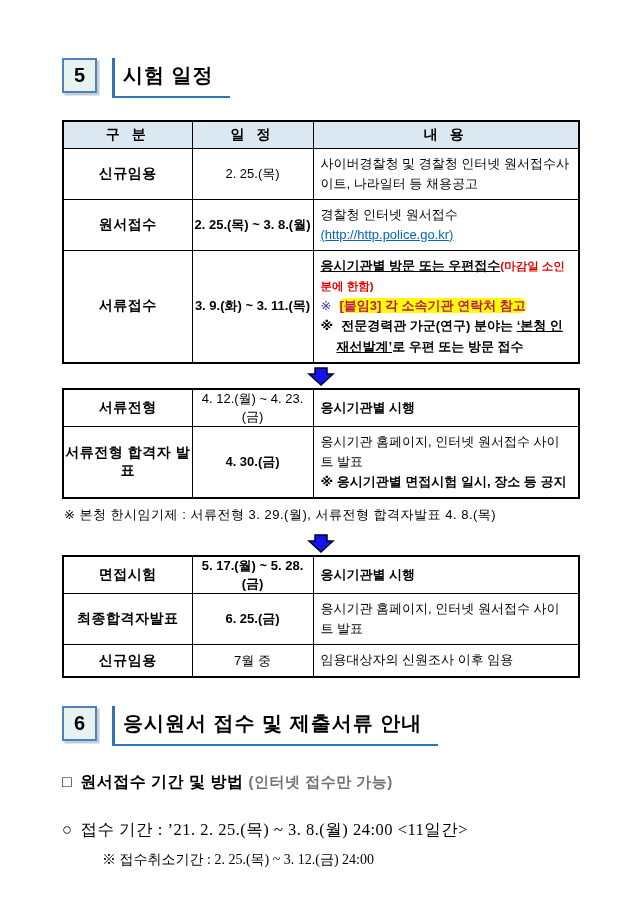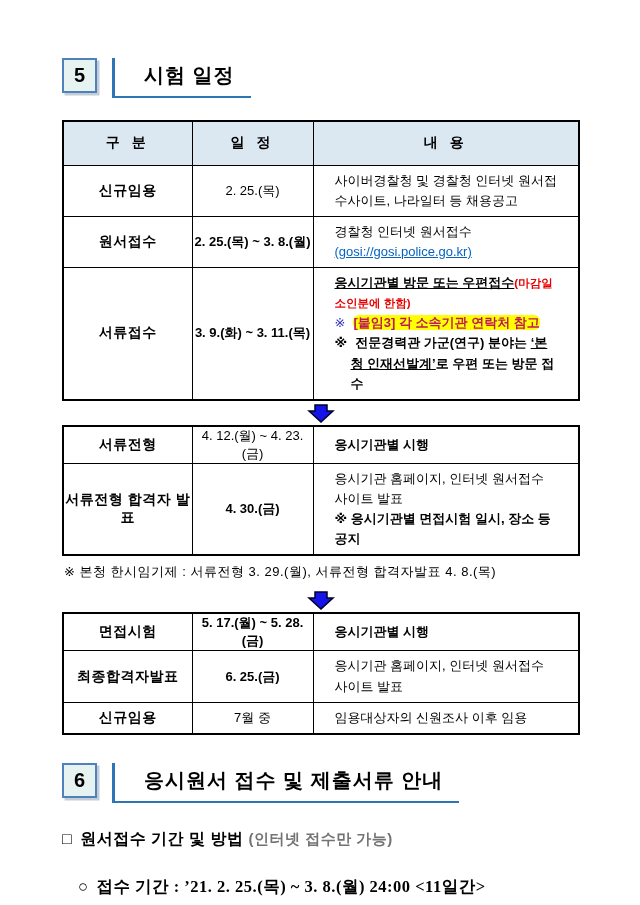--- a/index.html
+++ b/index.html
@@ -17,59 +17,59 @@
   .num-box {
     width: 35px; height: 35px; flex: 0 0 35px;
     display: flex; align-items: center; justify-content: center;
     background: #e7f3f1; border: 2px solid #4f81bd;
     box-shadow: 2.5px 2.5px 0 #c3cdd6;
     font-size: 20px; font-weight: bold; margin-right: 15px;
   }
   .sec-title {
     border-left: 3px solid #2e75b6;
     border-bottom: 2px solid #2e75b6;
-    padding: 4px 16px 7px 29px;
+    padding: 4px 16px 7px 8px;
     font-size: 20px; font-weight: bold; letter-spacing: 1px;
     align-self: flex-start;
   }
 
   
   table { width: 100%; border-collapse: collapse; border: 2px solid #000; table-layout: fixed; }
   th, td { border: 1px solid #000; font-size: 13px; vertical-align: middle; }
   col.c1 { width: 129px; }
   col.c2 { width: 121px; }
   th {
-    background: #dce8f1; height: 44px;
+    background: #dce8f1; height: 27px;
     font-size: 14px; font-weight: bold; letter-spacing: 4px;
   }
   .cell-label { text-align: center; font-weight: bold; font-size: 14px; letter-spacing: 0.5px; }
   .cell-date  { text-align: center; font-size: 13px; }
   .cell-date.bold { font-weight: bold; margin-top: 48px; }
-  .cell-content { text-align: left; padding: 5px 21px; line-height: 1.55; }
+  .cell-content { text-align: left; padding: 5px 7px; line-height: 1.55; }
   .bold { font-weight: bold; }
   .u { text-decoration: underline; }
   .red { color: #e60000; font-weight: bold; font-size: 11.5px; }
   .blue { color: #2f2fc4; }
   .hl { background: #ffff00; color: #be185d; font-weight: bold; border-radius: 6px; }
   a.doclink { color: #0563c1; text-decoration: underline; cursor: pointer; }
   .hang { padding-left: 16px; text-indent: -16px; }
 
   
   .arrow-wrap { text-align: center; height: 24px; padding: 3px 0; }
 
   
   .tnote { font-size: 13px; letter-spacing: 0.5px; margin: 7px 0 7px 2px; }
   .tnote.blue-note { color: #2f2fc4; margin-top: 10px; }
 
   
   .s6 { margin-top: 28px; }
   .h6line { font-size: 16px; font-weight: bold; margin: 26px 0 0 0; letter-spacing: 0.5px; }
   .h6line .red6 { color: #737373; font-size: 15px; }
   .serif { font-family: "Liberation Serif", "DejaVu Serif", serif; }
-  .period-line { font-size: 16.5px; font-weight: bold; margin: 26px 0 0 16px; letter-spacing: 0.5px; }
+  .period-line { font-size: 16.5px; font-weight: normal; margin: 26px 0 0 0; letter-spacing: 0.5px; }
   .cancel-line { font-size: 14px; margin: 10px 0 0 40px; }
 
   .marker { margin-right: 8px; }
 </style>
 </head>
 <body>
 
 <div class="page">
 
   <div class="sec-header">
@@ -90,21 +90,21 @@
       <th>내 용</th>
     </tr>
     <tr style="height:41px;">
       <td class="cell-label">신규임용</td>
       <td class="cell-date">2. 25.(목)</td>
       <td class="cell-content">사이버경찰청 및 경찰청 인터넷 원서접수사이트, 나라일터 등 채용공고</td>
     </tr>
     <tr style="height:39px;">
       <td class="cell-label">원서접수</td>
       <td class="cell-date bold">2. 25.(목) ~ 3. 8.(월)</td>
-      <td class="cell-content"><span>경찰청 인터넷 원서접수</span><a class="doclink">(gosi://gosi.police.go.kr)</a></td>
+      <td class="cell-content"><span>경찰청 인터넷 원서접수</span><a class="doclink">(http://http.police.go.kr)</a></td>
     </tr>
     <tr style="height:84px;">
       <td class="cell-label">서류접수</td>
       <td class="cell-date bold">3. 9.(화) ~ 3. 11.(목)</td>
       <td class="cell-content">
         <div><span class="bold u">응시기관별 방문 또는 우편접수</span><span class="red">(마감일 소인분에 한함)</span></div>
         <div><span class="blue marker">※</span><span class="hl">[붙임3] 각 소속기관 연락처 참고</span></div>
         <div class="bold hang"><span class="marker">※</span><span>전문경력관 가군(연구) 분야는 </span><span class="u">‘본청 인재선발계’</span><span>로 우편 또는 방문 접수</span></div>
       </td>
     </tr>

